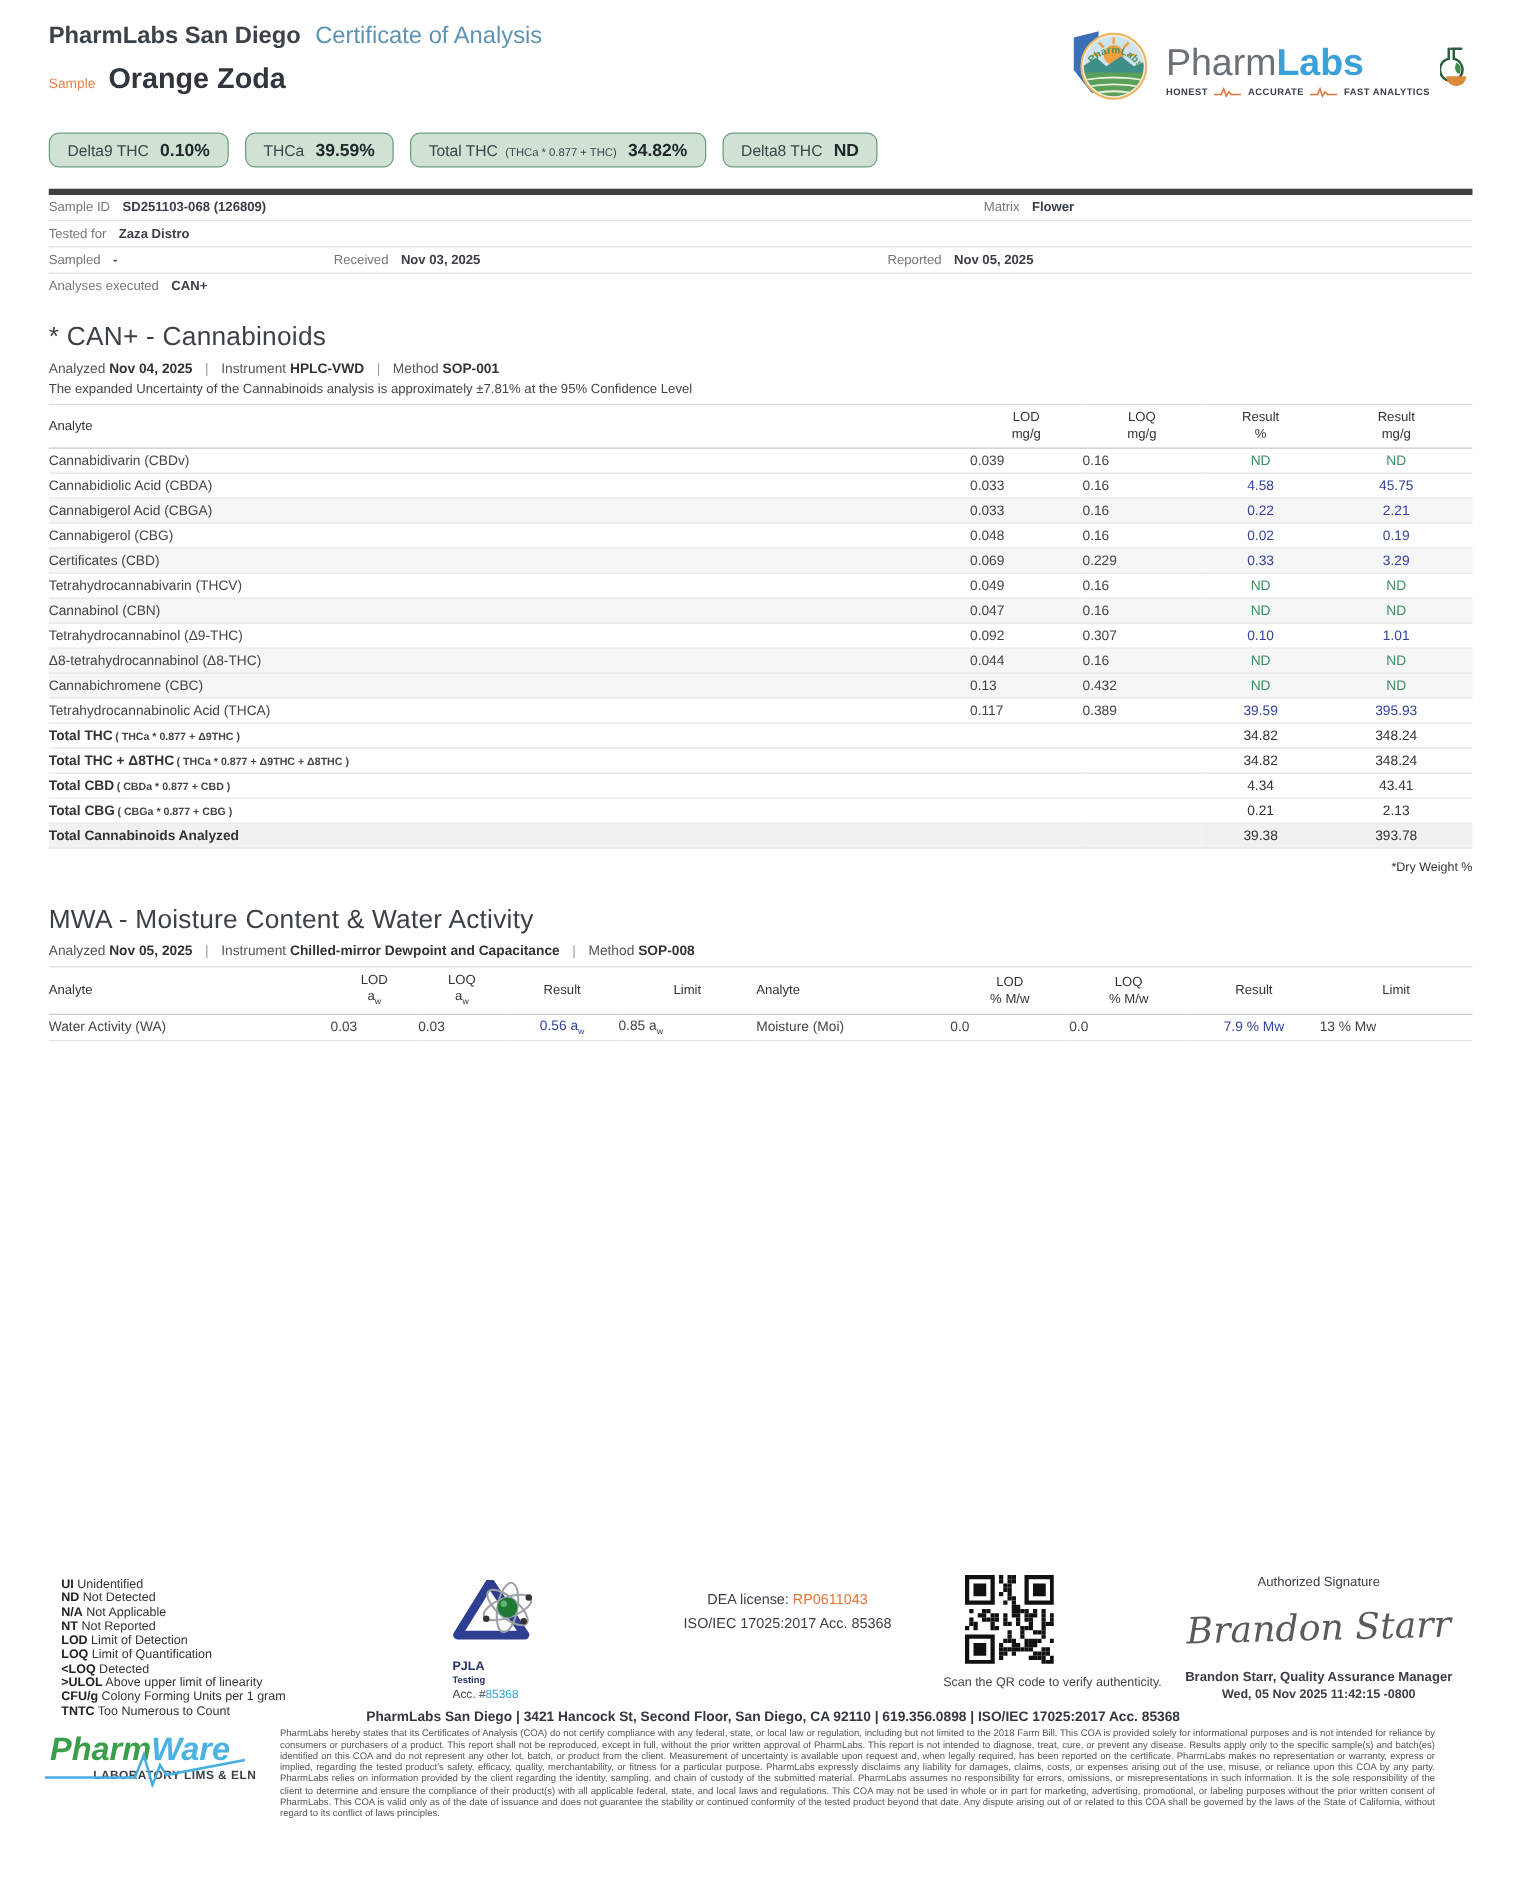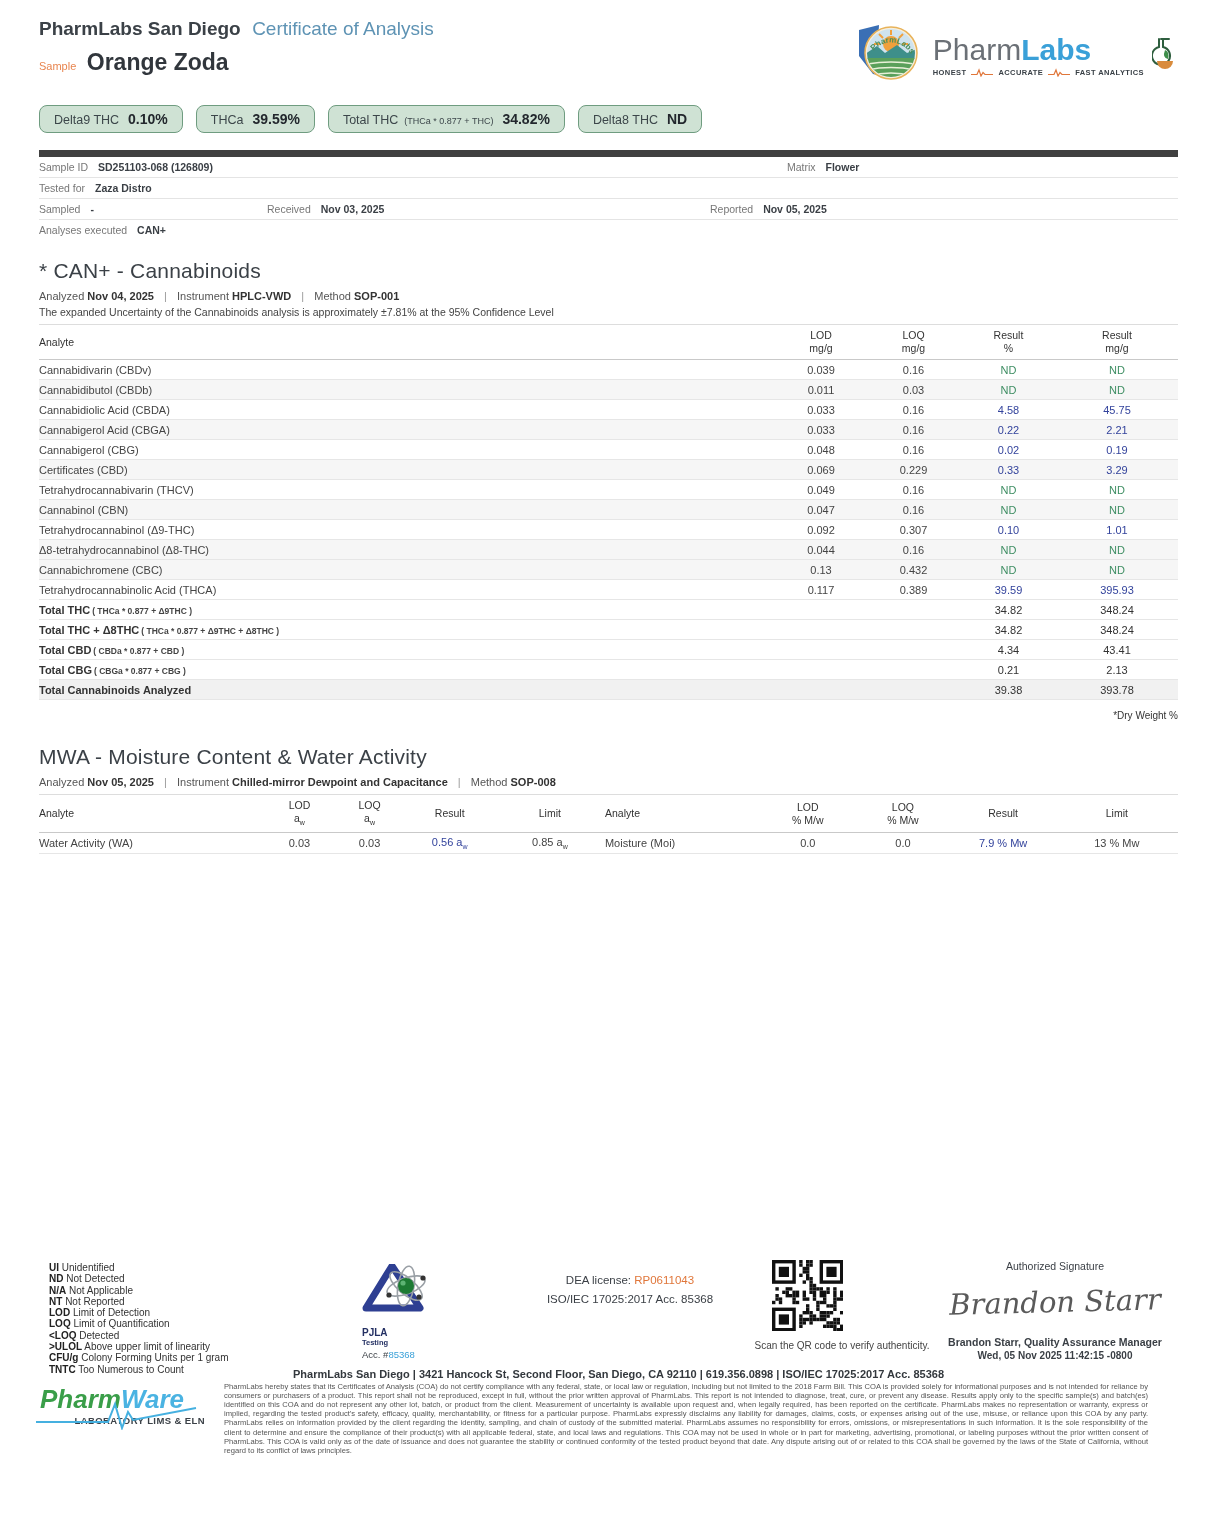--- a/index.html
+++ b/index.html
@@ -24,41 +24,41 @@
   
   .badges{display:flex;gap:13px;margin-top:13px;}
   .badge{display:flex;align-items:baseline;gap:9px;background:#cfe2d4;border:1.5px solid #6f9c80;border-radius:8px;padding:5px 14px;}
   .blabel{font-size:12.5px;color:#3c464a;}
   .bsub{font-size:9px;color:#3c464a;margin-left:-3px;}
   .bvalue{font-size:14px;font-weight:bold;color:#22272d;}
 
   
   .info{margin-top:17px;font-size:10.5px;}
   .info-row{position:relative;border-bottom:1px solid #e4e4e4;padding:4px 0 3px 0;height:13px;}
-  .info-row.first{border-top:7px solid #404040;}
+  .info-row.first{border-top:5px solid #404040;}
   .info-row.last{border-bottom:none;}
   .ilabel{color:#777;margin-right:7px;}
   .ival{font-weight:bold;color:#3a3f45;}
   .pos-matrix{position:absolute;left:748px;top:4px;}
   .pos-received{position:absolute;left:228px;top:4px;}
   .pos-reported{position:absolute;left:671px;top:4px;}
 
   
   .section-title{font-size:21px;color:#3b4147;margin-top:19px;letter-spacing:.2px;}
   .meta{font-size:11px;color:#555;margin-top:7px;}
   .meta b{color:#333;}
   .meta .sep{margin:0 7px;color:#999;}
   .uncertainty{font-size:10.5px;color:#444;margin-top:4px;}
 
   table.datatable{width:100%;border-collapse:collapse;margin-top:6px;table-layout:fixed;}
   table.datatable th{font-size:10.5px;font-weight:normal;color:#333;border-top:1px solid #ddd;border-bottom:1px solid #c9c9c9;padding:4px 0;vertical-align:middle;text-align:center;line-height:1.25;}
   table.datatable th.ta{text-align:left;}
   table.datatable td{font-size:11px;border-bottom:1px solid #e6e6e6;padding:3px 0;height:13px;vertical-align:middle;}
   td.ta{text-align:left;color:#444;}
-  td.num{text-align:center;color:#444;}
+  td.num{color:#444;}
   td.res{text-align:center;}
   .nd{color:#3e8e63;}
   .val{color:#33439c;}
   tr.alt{background:#f6f6f6;}
   tr.total-row td{border-bottom:1px solid #e6e6e6;}
   tr.total-row.first td{border-top:1px solid #cfcfcf;}
   tr.grand{background:#f1f1f1;}
   .tlabel{font-weight:bold;color:#333;font-size:11px;}
   .tformula{font-size:8.5px;font-weight:bold;color:#444;margin-left:2px;}
   td.tnum{text-align:center;color:#333;}
@@ -257,27 +257,20 @@
           <th><span>LOQ</span><br><span>mg/g</span></th>
           <th><span>Result</span><br><span>%</span></th>
           <th><span>Result</span><br><span>mg/g</span></th>
         </tr>
       </thead>
       <tbody>
           <tr class="trow">
             <td class="ta">Cannabidivarin (CBDv)</td>
             <td class="num">0.039</td>
             <td class="num">0.16</td>
-            <td class="res nd">ND</td>
-            <td class="res nd">ND</td>
-          </tr>
-          <tr class="trow alt">
-            <td class="ta">Cannabidibutol (CBDb)</td>
-            <td class="num">0.011</td>
-            <td class="num">0.03</td>
             <td class="res nd">ND</td>
             <td class="res nd">ND</td>
           </tr>
           <tr class="trow">
             <td class="ta">Cannabidiolic Acid (CBDA)</td>
             <td class="num">0.033</td>
             <td class="num">0.16</td>
             <td class="res val">4.58</td>
             <td class="res val">45.75</td>
           </tr>

